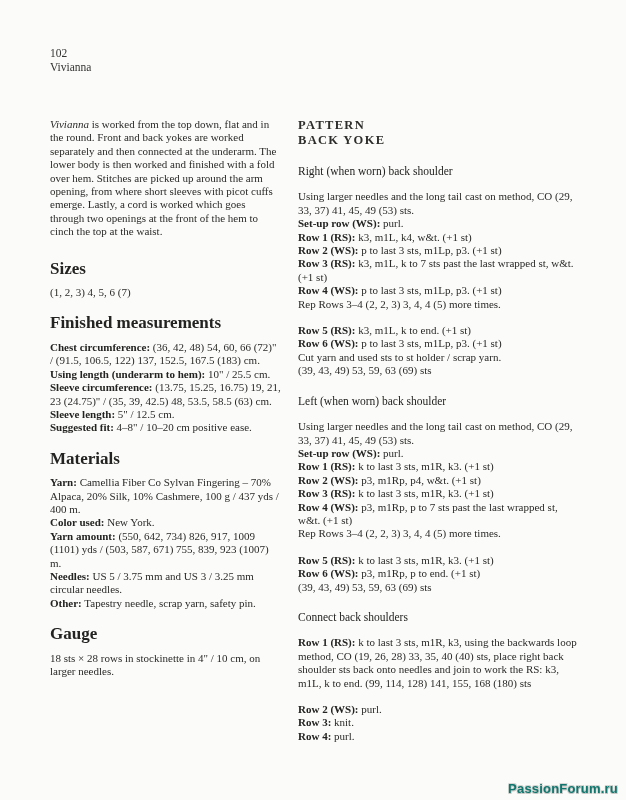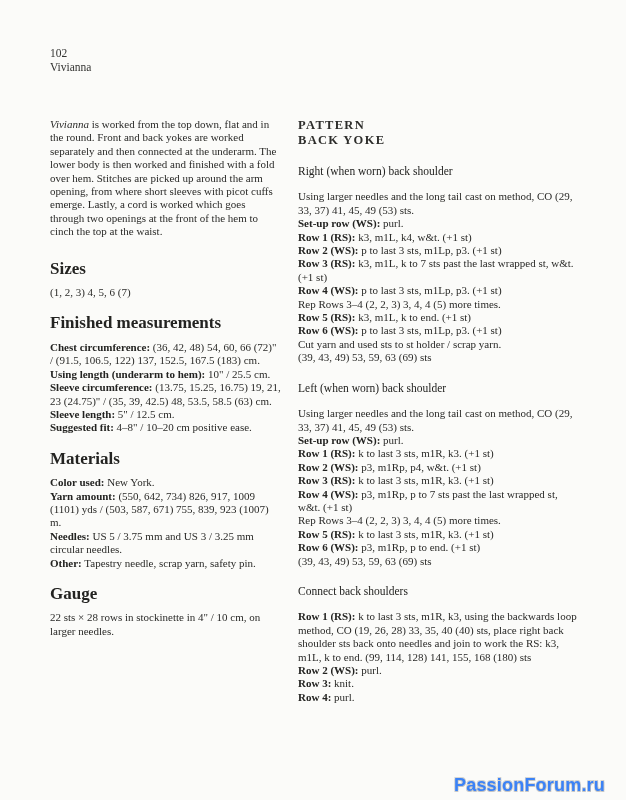--- a/index.html
+++ b/index.html
@@ -32,37 +32,37 @@
 
   h3 {
     font-size:17px; font-weight:700; color:#232321;
     margin:17px 0 11px;
   }
   .sizes-value { margin-bottom:4px; }
 
   .m p, .mat p, .ln { margin:0; }
   b, .lbl { font-weight:700; color:#232321; }
 
-  .gap { }
+  .gap { margin-top:13px; }
 
   .caps {
     font-size:12.5px; letter-spacing:1.3px; font-weight:700;
     color:#2e2e2c; line-height:15px;
   }
   .caps.sub { }
   h4 {
     font-size:11.5px; font-weight:400; color:#232321;
     margin:17px 0 12px;
   }
 
   .watermark {
-    position:absolute; right:21px; bottom:4px;
+    position:absolute; right:8px; bottom:4px;
     font-family:"Liberation Sans","DejaVu Sans",sans-serif;
-    font-weight:700; font-size:18px; letter-spacing:0.2px;
-    color:#3b82f6;
+    font-weight:700; font-size:13px; letter-spacing:0.2px;
+    color:#0f766e;
     text-shadow: 0.6px 0.6px 0 #c6c6c4, -0.6px -0.6px 0 #d6d6d4,
                  0.6px -0.6px 0 #cfcfcd, -0.6px 0.6px 0 #cfcfcd;
   }
 </style>
 </head>
 <body>
 
 <div class="page">
 
   <div class="page-header">
@@ -82,28 +82,29 @@
       <div class="m">
         <p><b>Chest circumference:</b><span> (36, 42, 48) 54, 60, 66 (72)" / (91.5, 106.5, 122) 137, 152.5, 167.5 (183) cm.</span></p>
         <p><b>Using length (underarm to hem):</b><span> 10" / 25.5 cm.</span></p>
         <p><b>Sleeve circumference:</b><span> (13.75, 15.25, 16.75) 19, 21, 23 (24.75)" / (35, 39, 42.5) 48, 53.5, 58.5 (63) cm.</span></p>
         <p><b>Sleeve length:</b><span> 5" / 12.5 cm.</span></p>
         <p><b>Suggested fit:</b><span> 4–8" / 10–20 cm positive ease.</span></p>
       </div>
 
       <h3>Materials</h3>
       <div class="mat">
+        <p><b>Yarn:</b><span> Camellia Fiber Co Sylvan Fingering – 70% Alpaca, 20% Silk, 10% Cashmere, 100 g / 437 yds / 400 m.</span></p>
         <p><b>Color used:</b><span> New York.</span></p>
         <p><b>Yarn amount:</b><span> (550, 642, 734) 826, 917, 1009 (1101) yds / (503, 587, 671) 755, 839, 923 (1007) m.</span></p>
         <p class="gap"><b>Needles:</b><span> US 5 / 3.75 mm and US 3 / 3.25 mm circular needles.</span></p>
         <p class="gap"><b>Other:</b><span> Tapestry needle, scrap yarn, safety pin.</span></p>
       </div>
 
       <h3>Gauge</h3>
-      <p>22 sts × 28 rows in stockinette in 4" / 10 cm, on larger needles.</p>
+      <p>18 sts × 28 rows in stockinette in 4" / 10 cm, on larger needles.</p>
     </div>
 
     <div class="col-right">
       <h2 class="caps">PATTERN</h2>
       <h2 class="caps sub">BACK YOKE</h2>
 
       <h4>Right (when worn) back shoulder</h4>
       <div>
         <p class="ln"><b class="lbl"></b><span>Using larger needles and the long tail cast on method, CO (29, 33, 37) 41, 45, 49 (53) sts.</span></p>
         <p class="ln"><b class="lbl">Set-up row (WS):</b><span> purl.</span></p>

